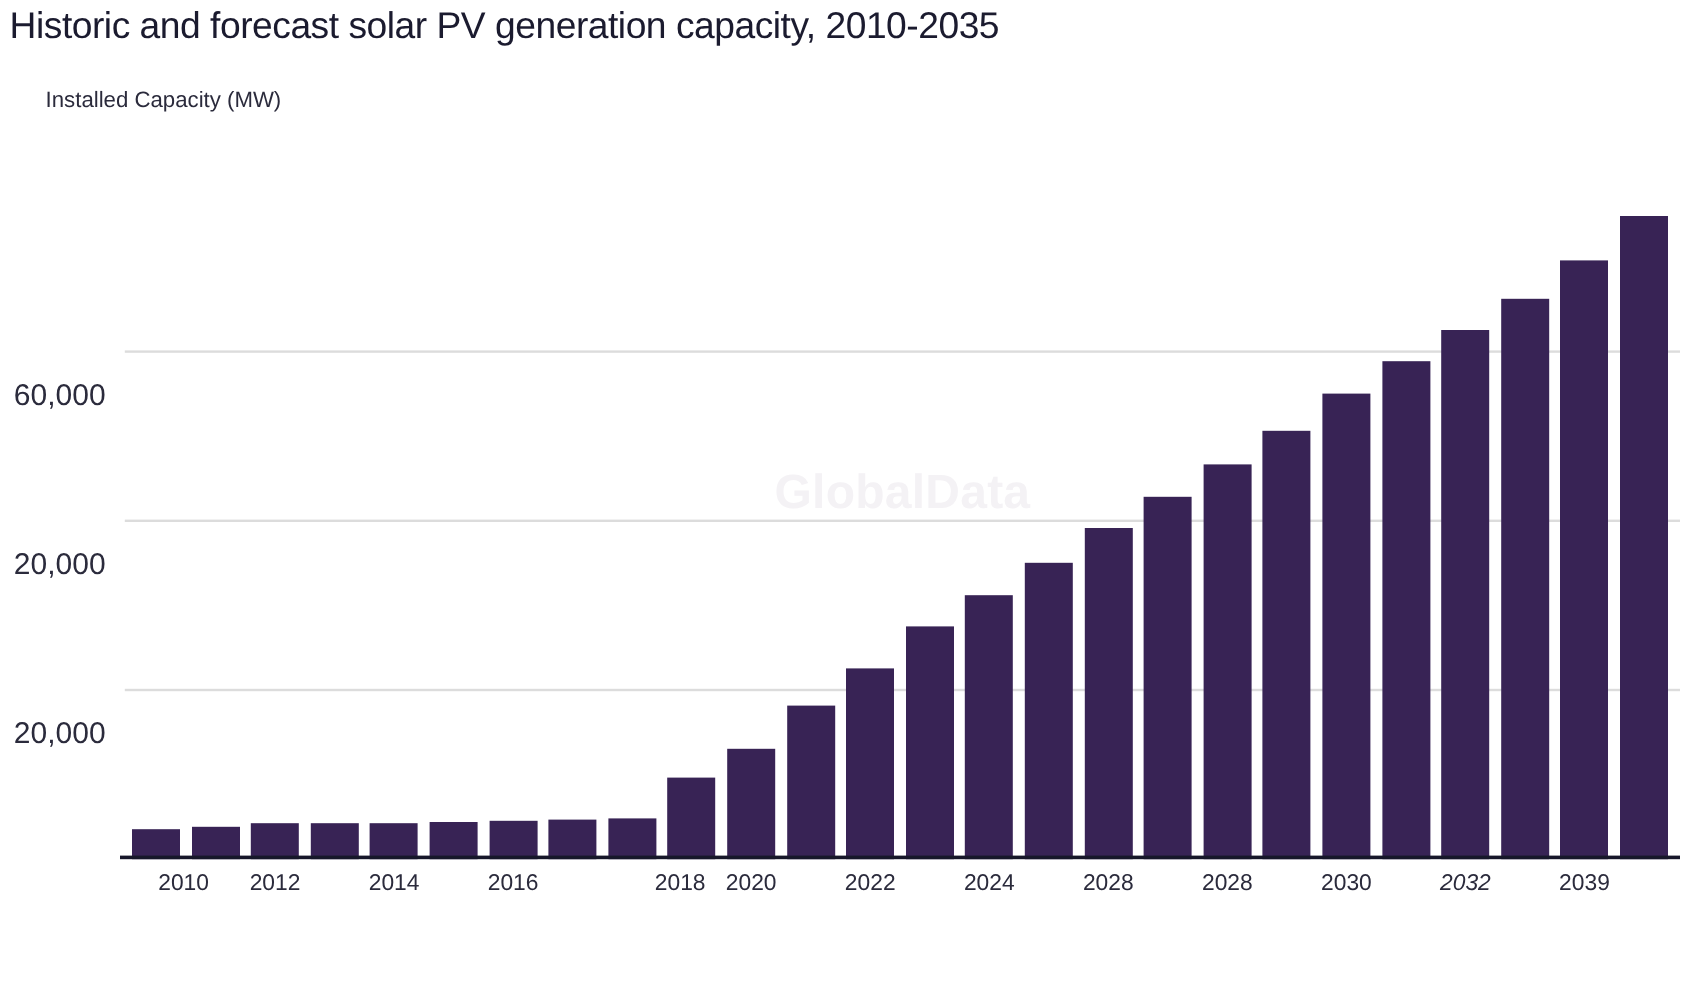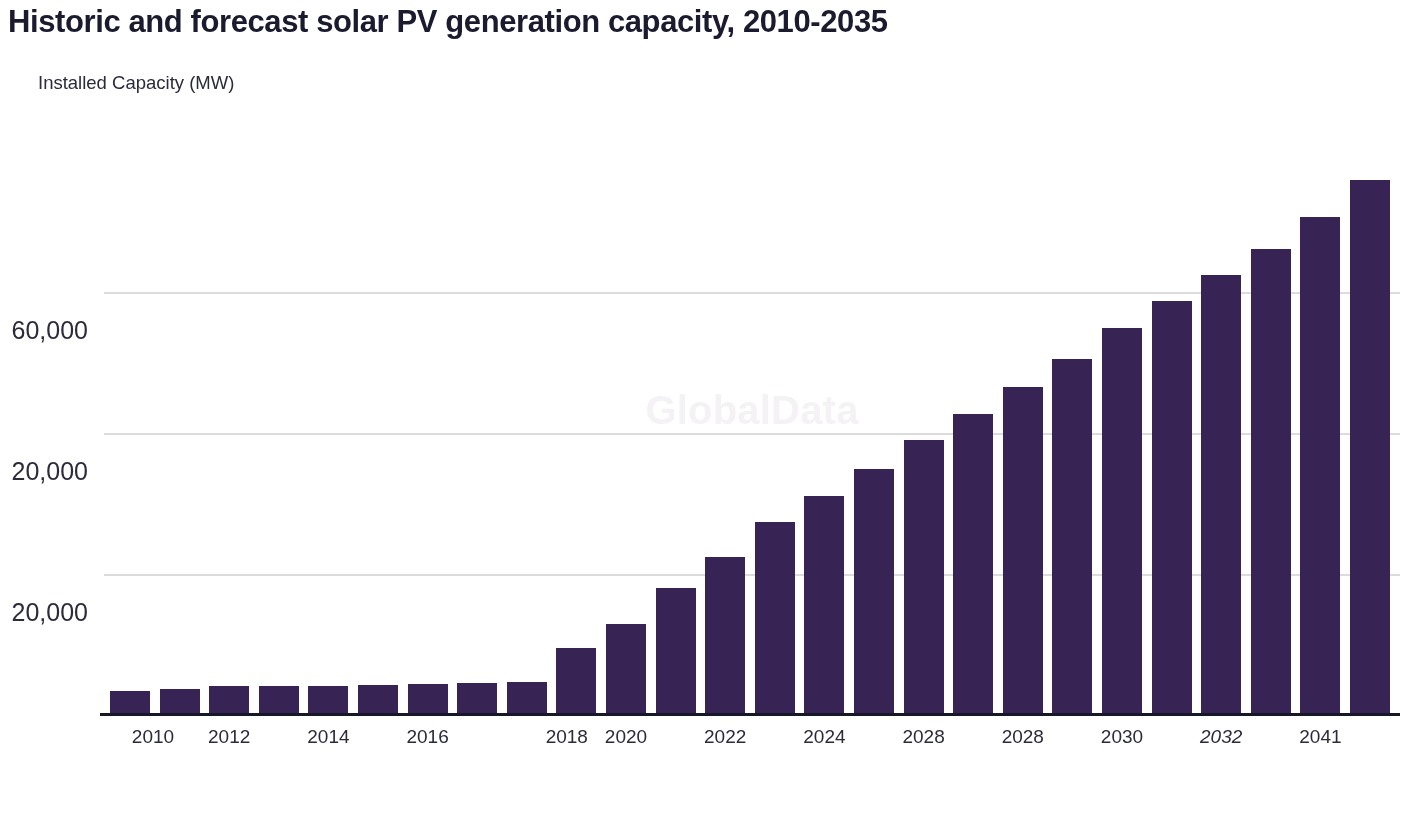--- a/index.html
+++ b/index.html
@@ -19,21 +19,21 @@
     height: 840px;
     box-sizing: border-box;
   }
 
   
   .chart-title {
     position: absolute;
     left: 8px;
     top: 4px;
     font-size: 31px;
-    font-weight: 700;
+    font-weight: 400;
     letter-spacing: -0.4px;
     color: #1b1b2f;
     white-space: nowrap;
   }
   .chart-subtitle {
     position: absolute;
     left: 9px;
     top: 72px;
     font-size: 18.5px;
     font-weight: 400;
@@ -197,16 +197,16 @@
       <div class="x-tick" style="left: 224.4px;">2014</div>
       <div class="x-tick" style="left: 323.6px;">2016</div>
       <div class="x-tick" style="left: 422.8px; margin-left: 40px;">2018</div>
       <div class="x-tick" style="left: 522px;">2020</div>
       <div class="x-tick" style="left: 621.2px;">2022</div>
       <div class="x-tick" style="left: 720.4px;">2024</div>
       <div class="x-tick" style="left: 819.6px;">2028</div>
       <div class="x-tick" style="left: 918.8px;">2028</div>
       <div class="x-tick" style="left: 1018px;">2030</div>
       <div class="x-tick" style="left: 1117.2px; font-style: italic;">2032</div>
-      <div class="x-tick" style="left: 1216.4px;">2041</div>
+      <div class="x-tick" style="left: 1216.4px;">2039</div>
     </div>
 
 </div>
 
 </body></html>

